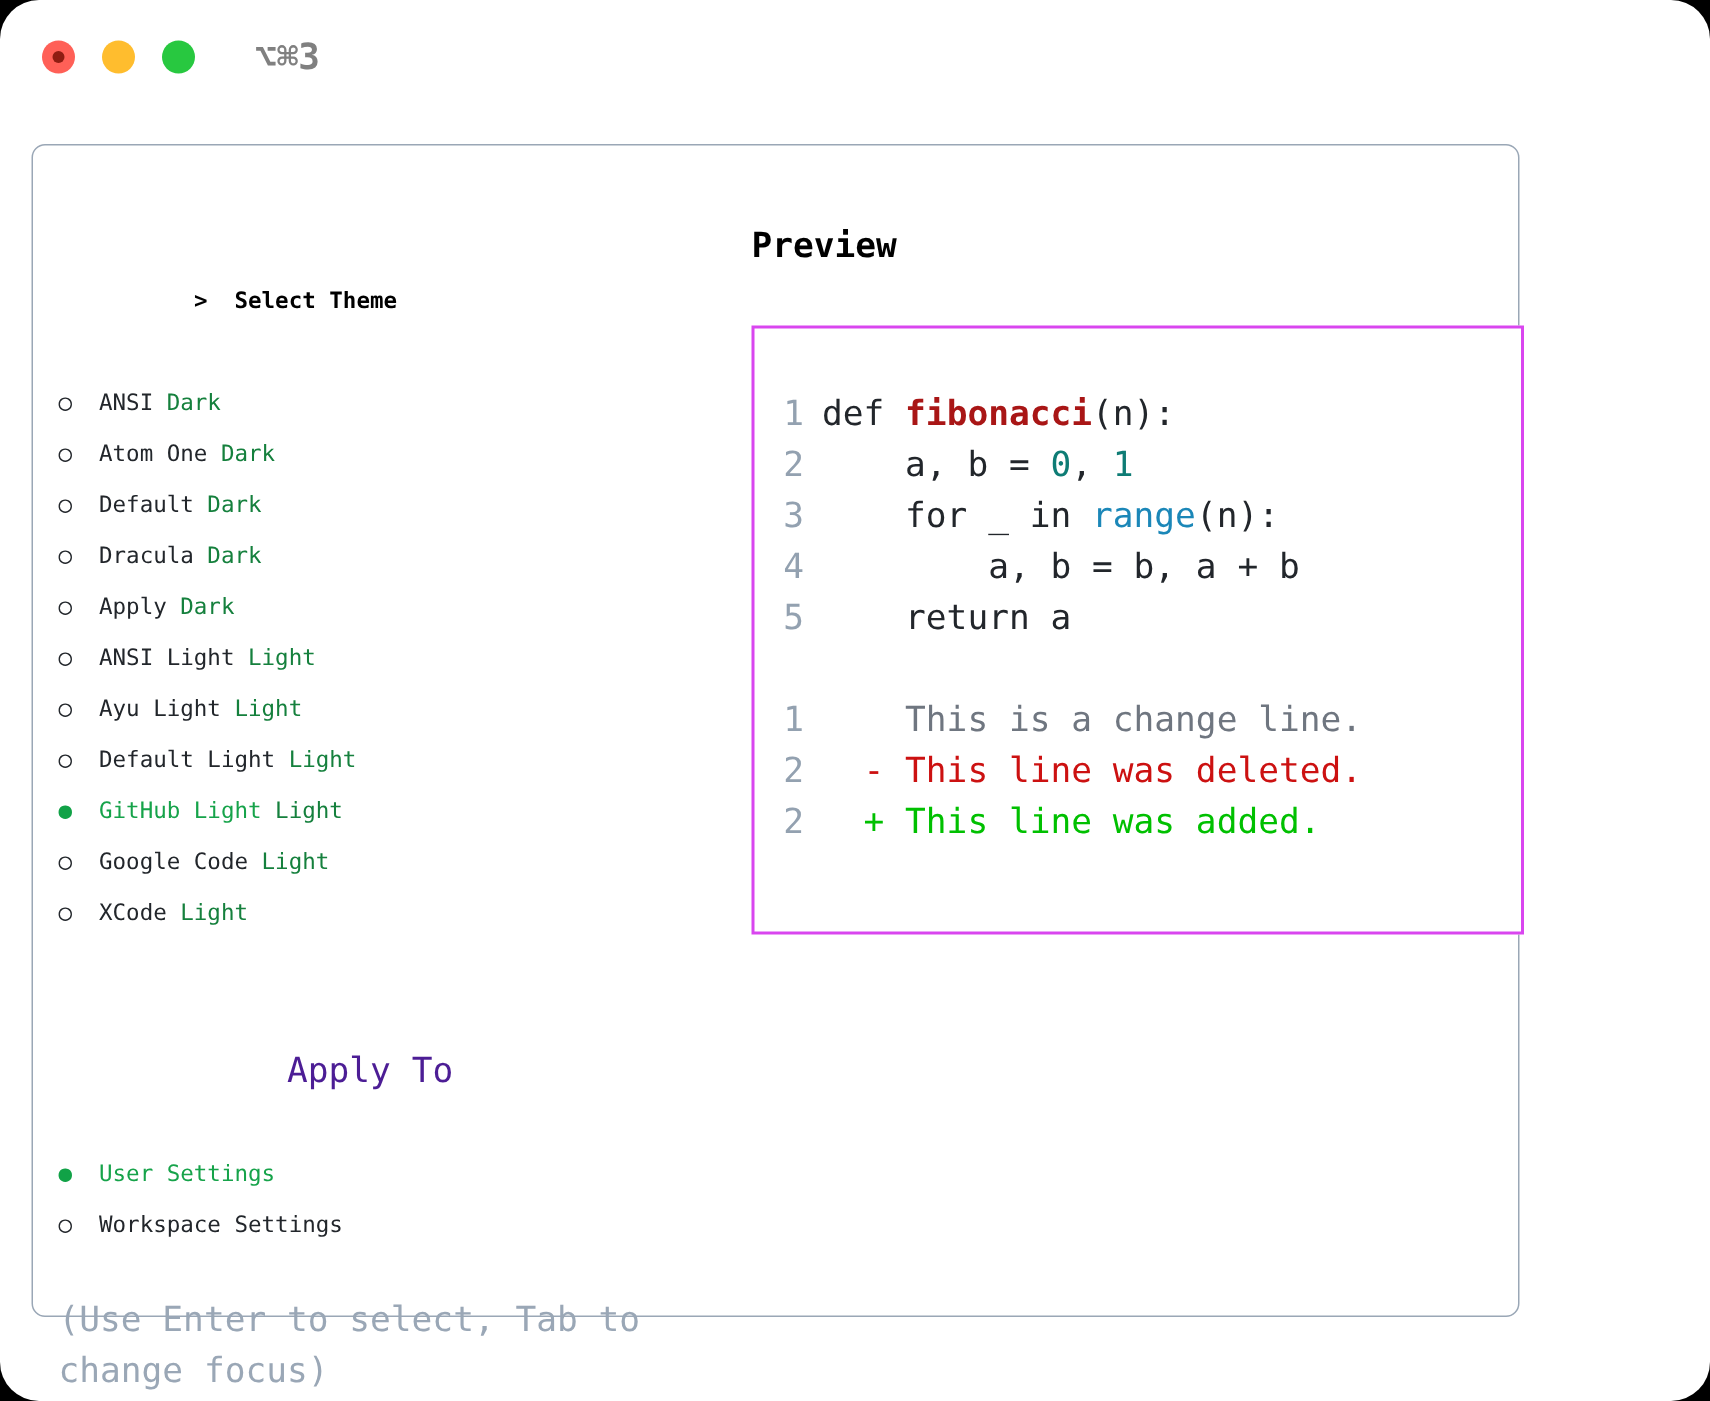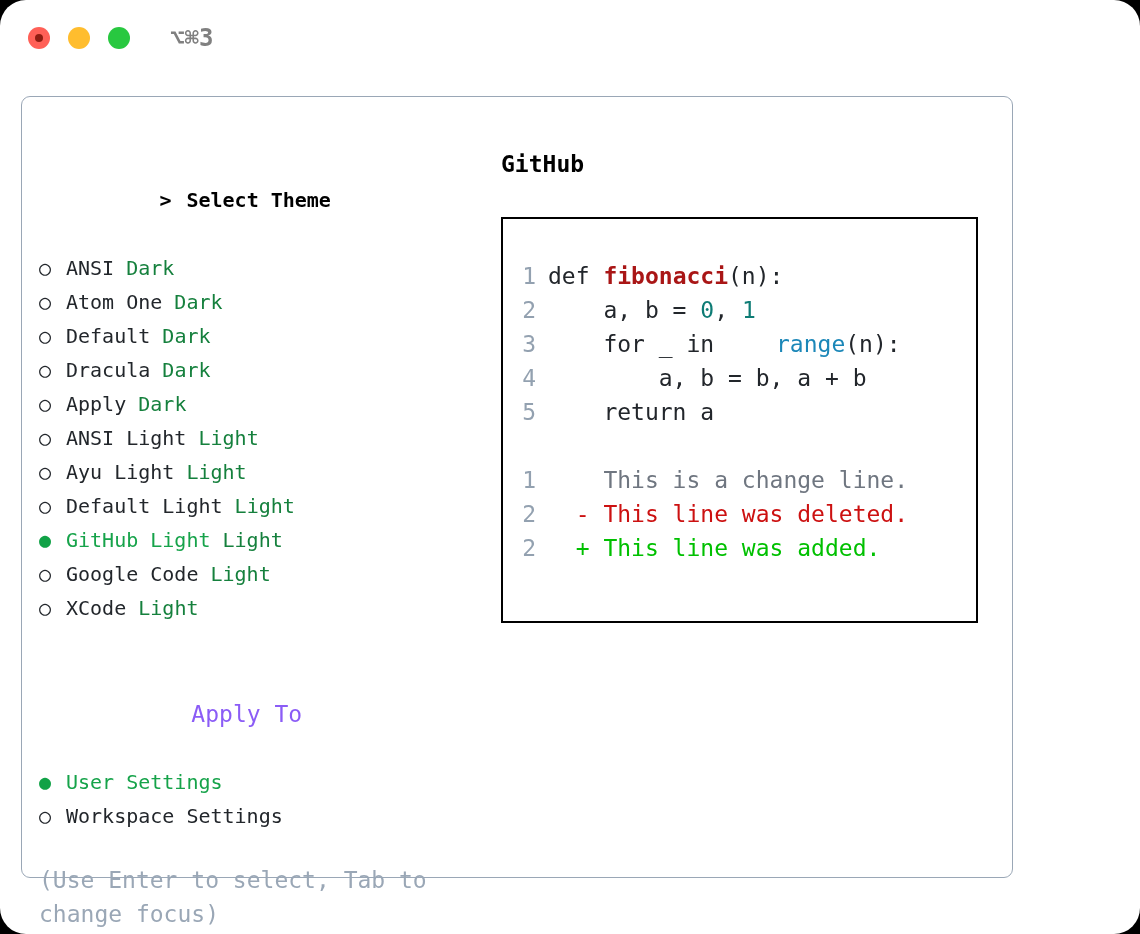--- a/index.html
+++ b/index.html
@@ -96,21 +96,21 @@
 
   
   .left-col {
     position: absolute;
     left: 17px;
     top: 52px;
     width: 460px;
   }
 
   .row {
-    font-size: 20px;
+    font-size: 15px;
     line-height: 34px;
     white-space: pre;
     color: #22262b;
   }
   .row .marker {
     display: inline-block;
     width: 27px;
   }
   .heading {
     font-weight: bold;
@@ -119,21 +119,21 @@
   .variant { color: #15803d; }
   .row.selected .name { color: #16a34a; }
   .row.selected .marker { color: #11a247; }
 
   .section-gap { height: 38px; }
 
   .apply-heading {
     font-size: 23px;
     line-height: 34px;
     white-space: pre;
-    color: #8b5cf6;
+    color: #4c1d95;
   }
 
   .hint {
     margin-top: 30px;
     font-size: 23px;
     line-height: 34px;
     color: #9aa7b6;
     width: 420px;
     white-space: pre-wrap;
   }
@@ -147,24 +147,24 @@
   }
   .preview-title {
     font-size: 23px;
     line-height: 30px;
     font-weight: bold;
     color: #000000;
     white-space: pre;
   }
   .code-panel {
     margin-top: 38px;
-    width: 477px;
+    width: 515px;
     height: 406px;
     box-sizing: border-box;
-    border: 2px solid #000000;
+    border: 2px solid #d946ef;
     background: #ffffff;
     padding: 40px 0 0 0;
   }
   .code-line {
     font-size: 23px;
     line-height: 34px;
     white-space: pre;
     padding-left: 19px;
     color: #22262b;
   }
@@ -172,21 +172,21 @@
     display: inline-block;
     width: 14px;
     text-align: right;
     color: #93a1b0;
     margin-right: 12px;
   }
   .blank-line { height: 34px; }
 
   .tok-fn   { color: #a91616; font-weight: bold; }
   .tok-num  { color: #0e7c75; }
-  .tok-call { color: #1b87b8; margin-left: 48px; }
+  .tok-call { color: #1b87b8; }
 
   .diff-ctx { color: #6f7680; }
   .diff-del { color: #cc1111; }
   .diff-add { color: #00c000; }
 </style>
 </head>
 <body>
 
 <div class="window">
 
@@ -227,21 +227,21 @@
         </div>
         <div id="apply-list">
             <div class="row selected"><span class="marker">●</span><span class="name">User Settings</span></div>
             <div class="row"><span class="marker">○</span><span class="name">Workspace Settings</span></div>
           </div>
 
         <div class="hint">(Use Enter to select, Tab to change focus)</div>
       </div>
 
       <div class="right-col">
-        <div class="preview-title">GitHub</div>
+        <div class="preview-title">Preview</div>
         <div class="code-panel">
           <div id="code-block">
               <div class="code-line"><span class="lineno">1</span><span>def </span><span class="tok-fn">fibonacci</span><span>(n):</span></div>
               <div class="code-line"><span class="lineno">2</span><span>    a, b = </span><span class="tok-num">0</span><span>, </span><span class="tok-num">1</span></div>
               <div class="code-line"><span class="lineno">3</span><span>    for _ in </span><span class="tok-call">range</span><span>(n):</span></div>
               <div class="code-line"><span class="lineno">4</span><span>        a, b = b, a + b</span></div>
               <div class="code-line"><span class="lineno">5</span><span>    return a</span></div>
             </div>
           <div class="blank-line"></div>
           <div id="diff-block">

